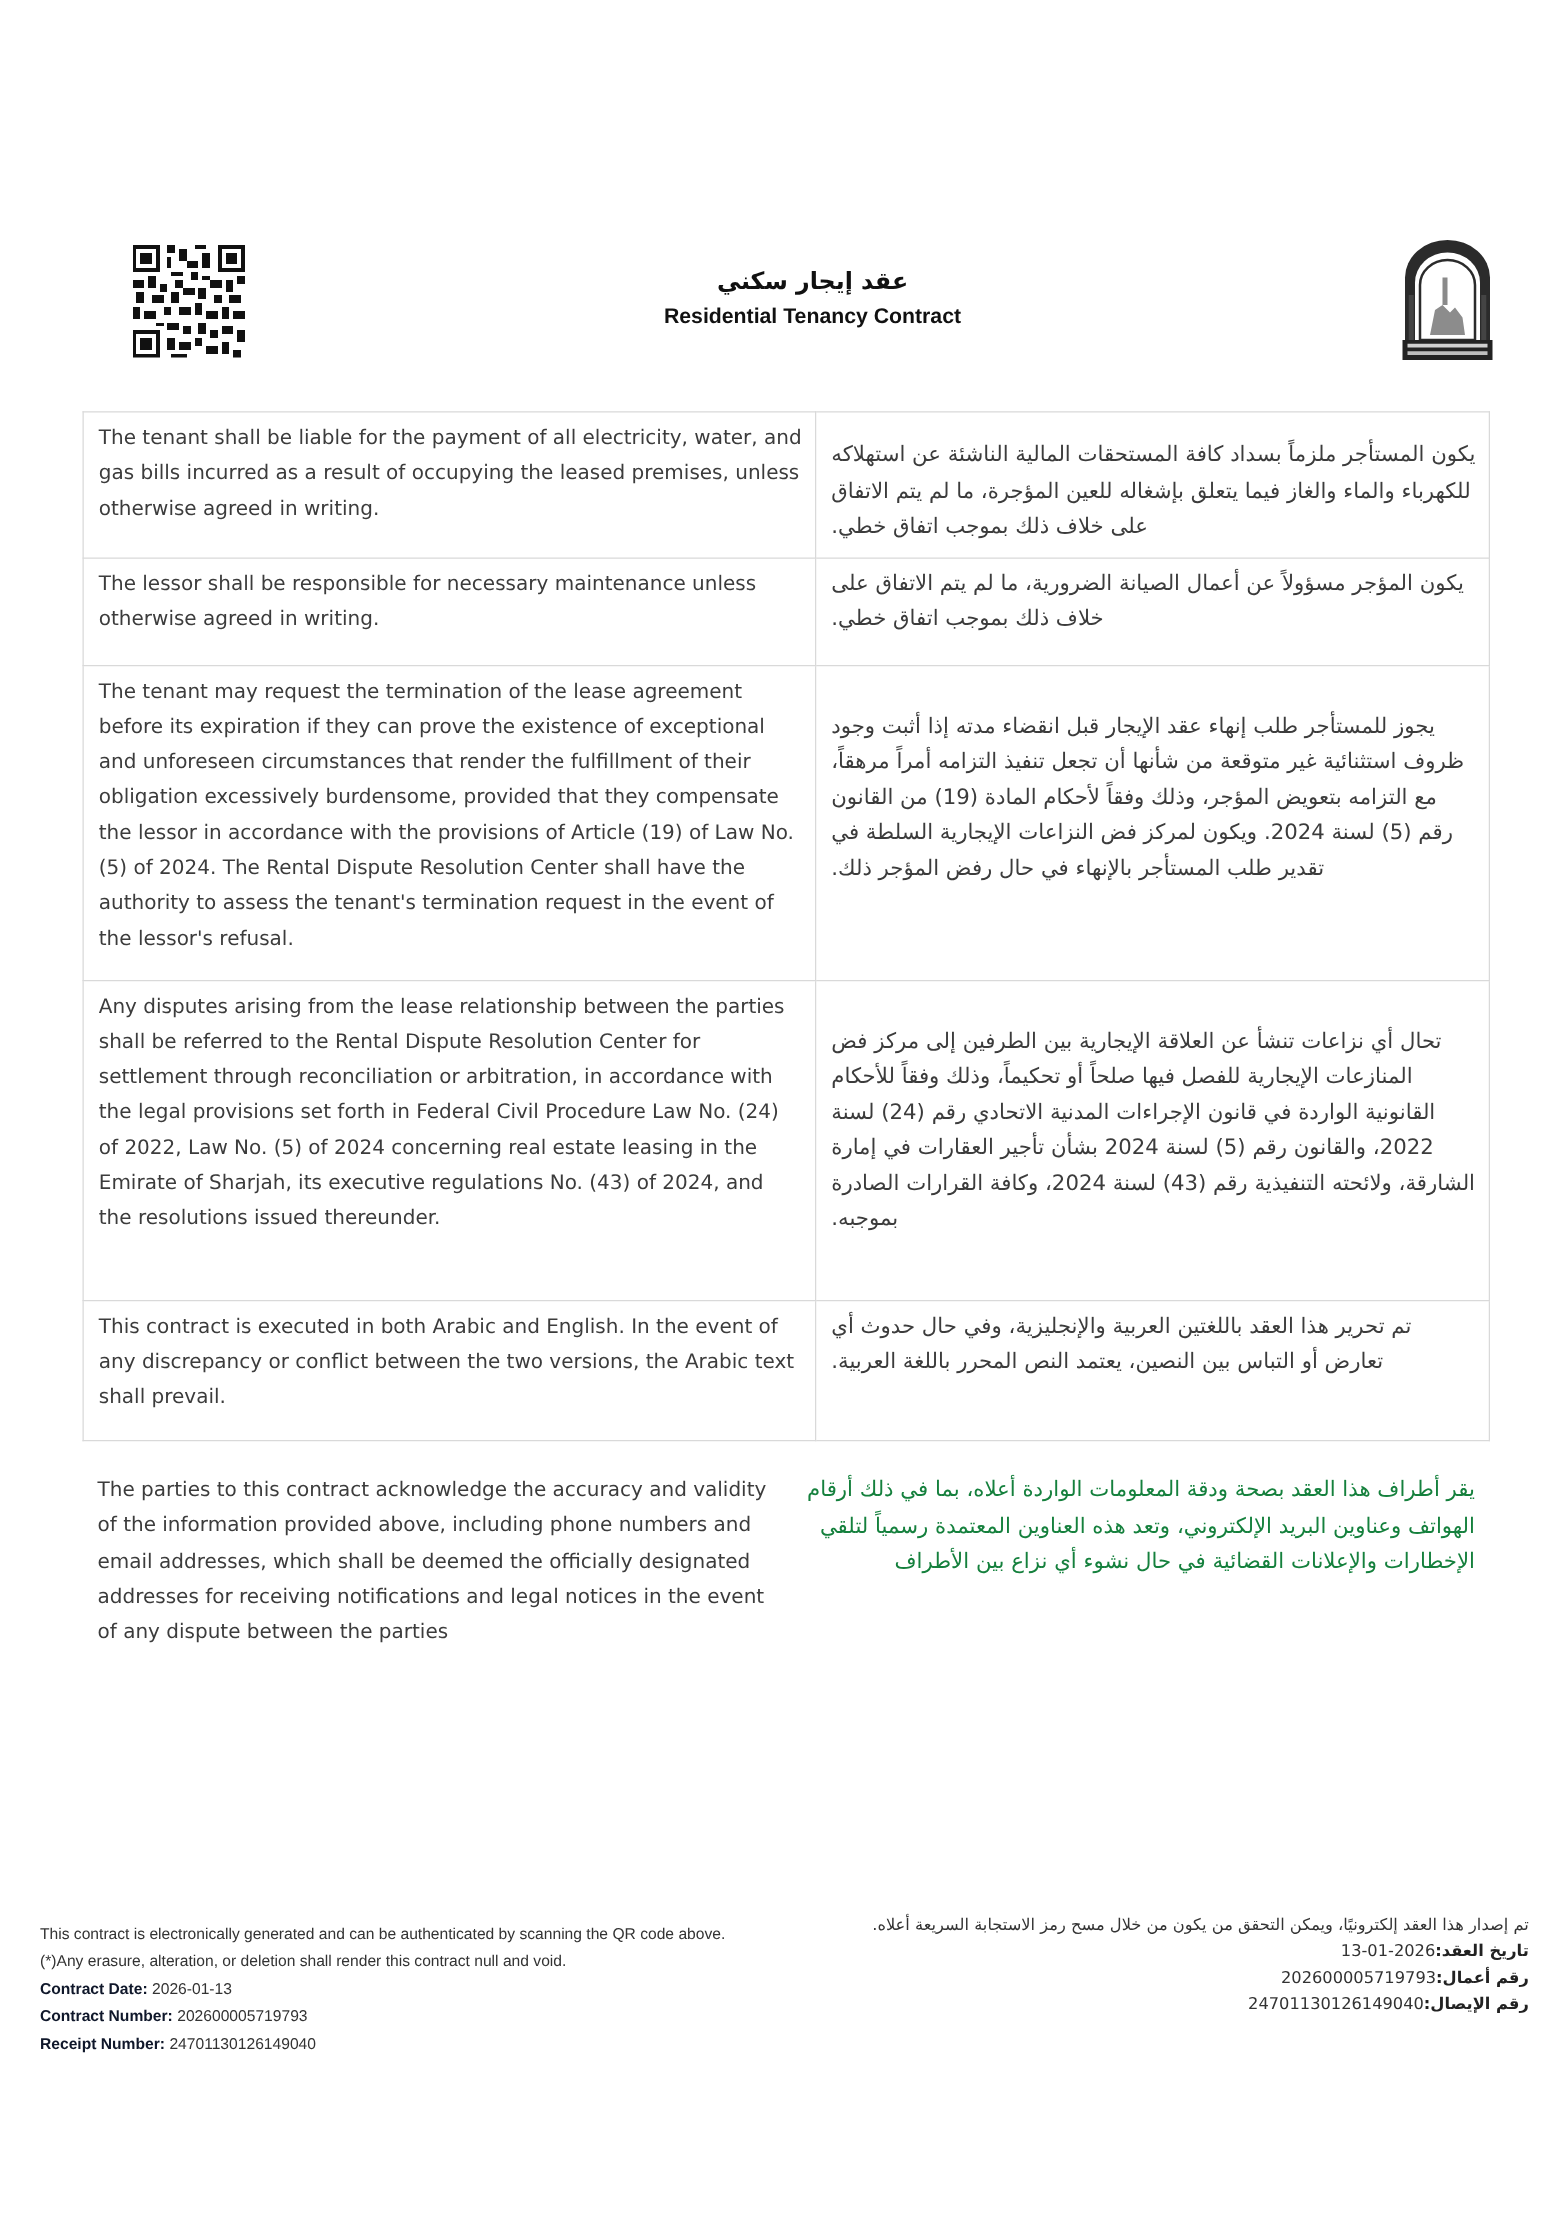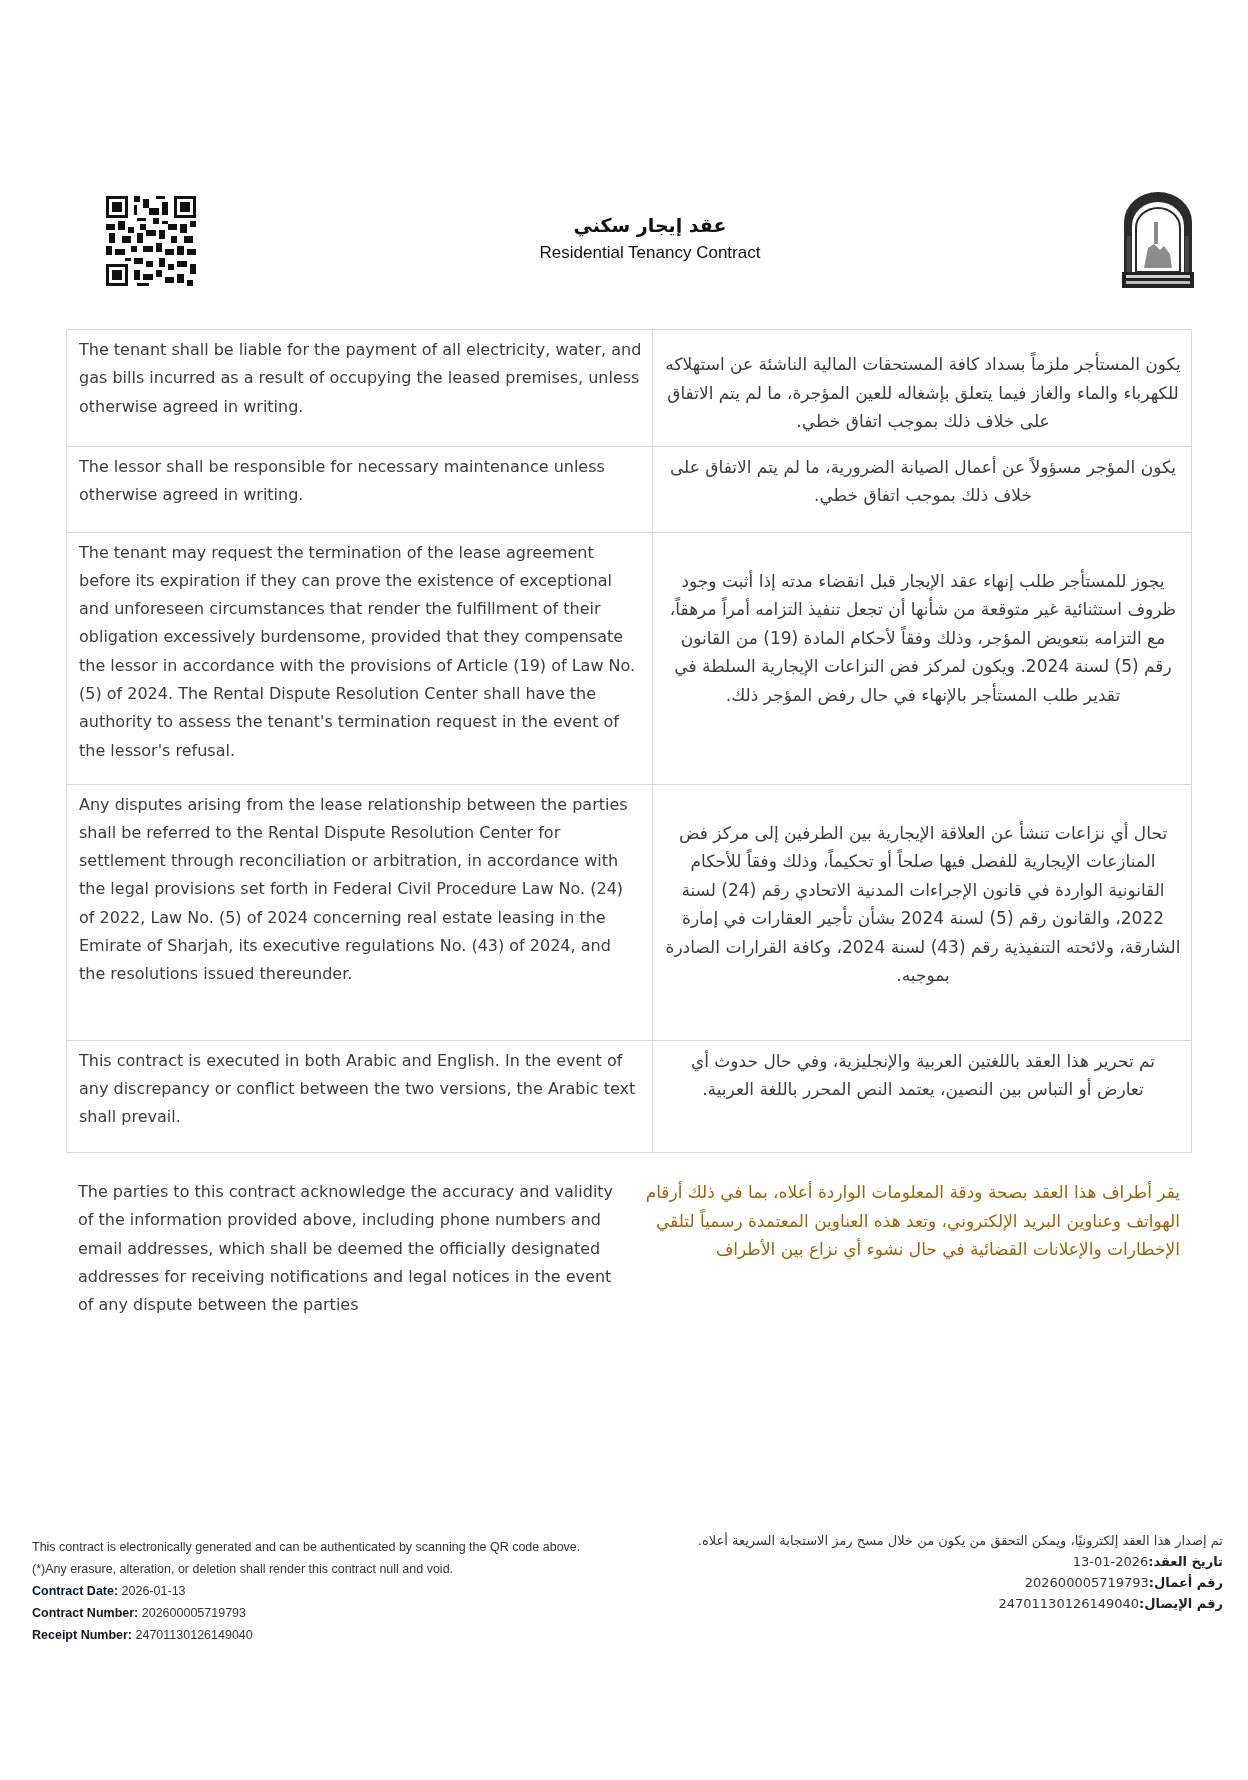--- a/index.html
+++ b/index.html
@@ -5,41 +5,41 @@
   html, body { margin: 0; padding: 0; background: #ffffff; }
   body {
     width: 1248px; height: 1780px; position: relative; overflow: hidden;
     font-family: "DejaVu Sans", sans-serif; color: #3a3a3a;
   }
   .header { position: absolute; left: 0; top: 12px; width: 1248px; height: 300px; margin-left: 20px; }
   .qr { position: absolute; left: 86px; top: 184px; width: 90px; height: 90px; }
   .logo { position: absolute; left: 1100px; top: 176px; width: 76px; height: 100px; }
   .title-block { position: absolute; left: 420px; top: 200px; width: 420px; text-align: center; }
   .title-ar { font-size: 19px; font-weight: bold; color: #111; direction: rtl; line-height: 26px; }
-  .title-en { font-size: 17px; font-weight: normal; color: #111; line-height: 26px; margin-top: 2px; font-family: "Liberation Sans", sans-serif; }
+  .title-en { font-size: 17px; font-weight: bold; color: #111; line-height: 26px; margin-top: 2px; font-family: "Liberation Sans", sans-serif; }
 
   .clauses {
     position: absolute; left: 66px; top: 329px; width: 1126px;
     border-collapse: collapse; table-layout: fixed;
   }
   .clauses td {
     border: 1px solid #d9d9d9; vertical-align: top; padding: 0;
   }
   .clauses td.en { width: 563px; padding: 6px 10px 10px 12px; }
-  .clauses td.ar { padding: 6px 10px 10px 12px; direction: rtl; text-align: center; }
+  .clauses td.ar { padding: 6px 10px 10px 12px; direction: rtl; text-align: left; }
   .en-text { font-size: 16px; line-height: 28.3px; color: #3c3c3c; }
   .ar-text { font-size: 17px; line-height: 28.5px; color: #3c3c3c; }
   .ar-text.vpad { padding-top: 28px; }
 
   .ack {
     position: absolute; left: 66px; top: 1178px; width: 1126px;
     display: flex;
   }
   .ack .en { width: 540px; padding-left: 12px; font-size: 16px; line-height: 28.3px; color: #3c3c3c; }
-  .ack .ar { flex: 1; direction: rtl; text-align: right; padding-right: 12px; font-size: 17px; line-height: 28.5px; color: #a16207; }
+  .ack .ar { flex: 1; direction: rtl; text-align: right; padding-right: 12px; font-size: 17px; line-height: 28.5px; color: #15803d; }
 
   .footer-en {
     position: absolute; left: 32px; top: 1536px; width: 600px;
     font-size: 12.5px; line-height: 22px; color: #333;
     font-family: "Liberation Sans", sans-serif;
   }
   .footer-en .lbl { font-weight: bold; color: #0f172a; }
   .footer-ar {
     position: absolute; left: 640px; top: 1530px; width: 583px;
     direction: rtl; text-align: right;

